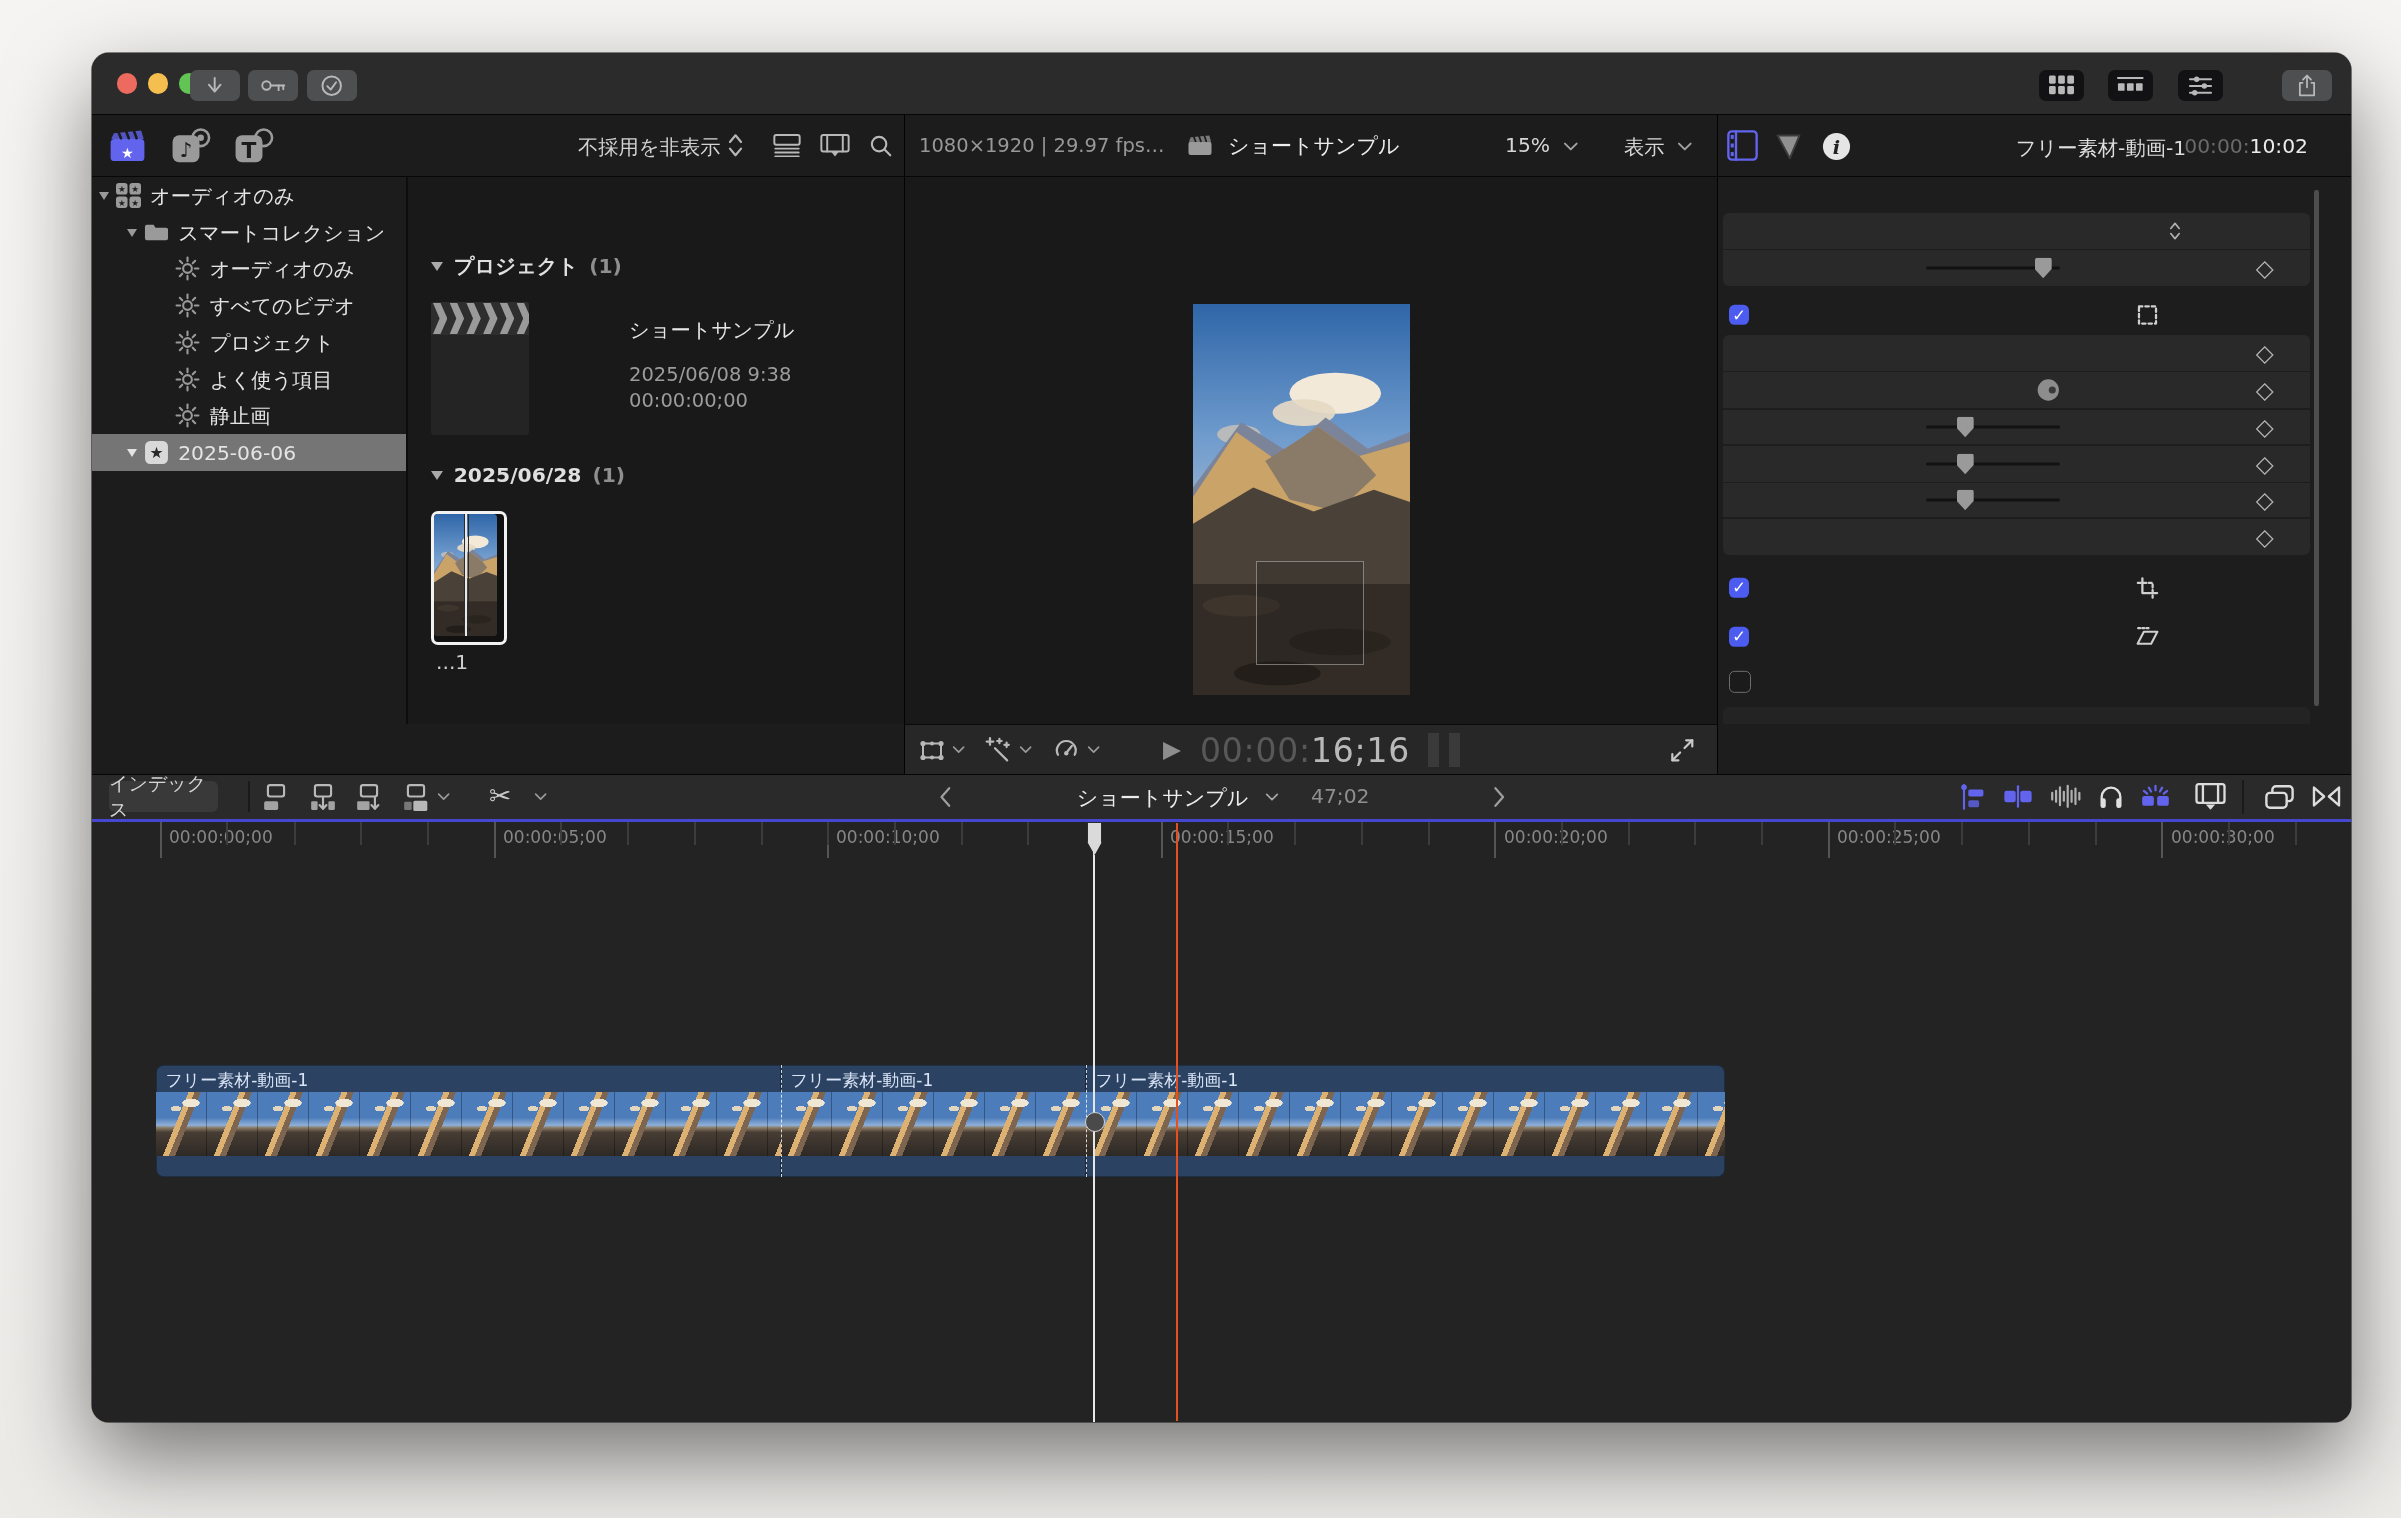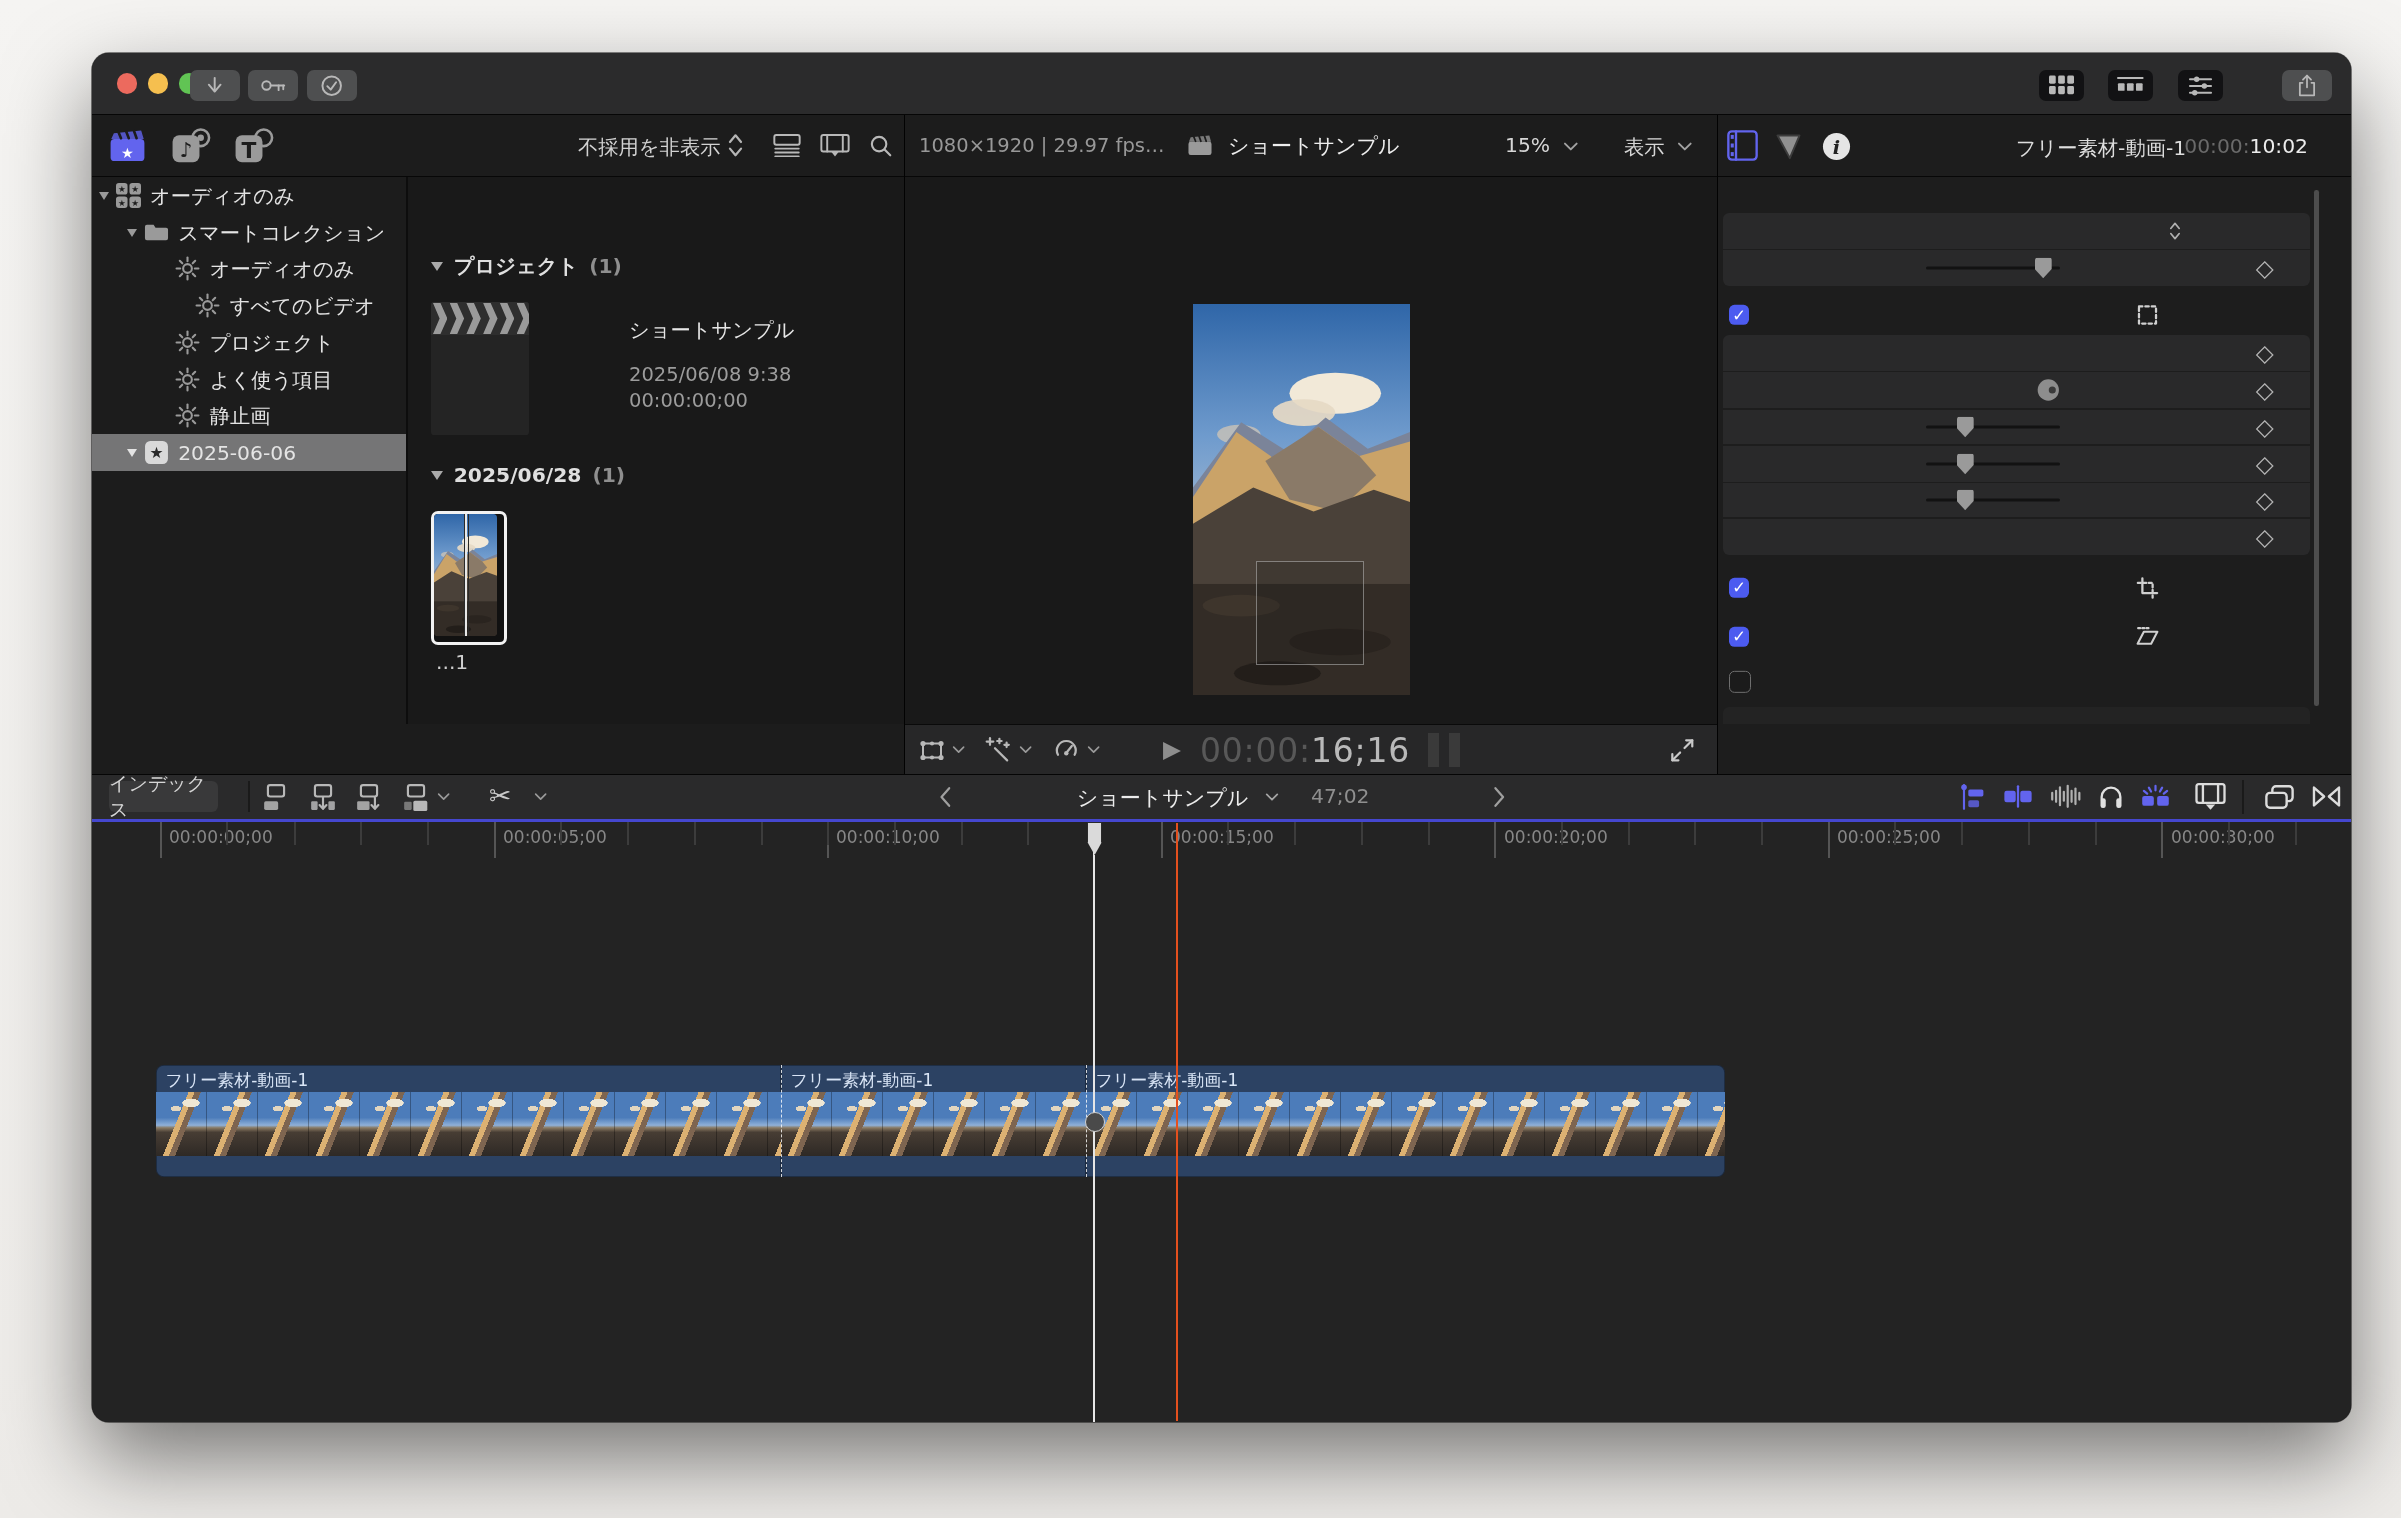--- a/index.html
+++ b/index.html
@@ -248,21 +248,21 @@
                   <line x1="1.5" y1="12" x2="5" y2="12"></line>
                   <line x1="19" y1="12" x2="22.5" y2="12"></line>
                   <line x1="4.6" y1="4.6" x2="7" y2="7"></line>
                   <line x1="17" y1="17" x2="19.4" y2="19.4"></line>
                   <line x1="4.6" y1="19.4" x2="7" y2="17"></line>
                   <line x1="17" y1="7" x2="19.4" y2="4.6"></line>
                 </svg>
               </span>
               <span class="txt">オーディオのみ</span>
             </div>
-            <div class="sideitem" style="top: 110px; padding-left: 20px;">
+            <div class="sideitem" style="top: 110px;">
               <span style="width:67px;flex:0 0 67px;"></span>
               <span style="width:16.4px;flex:0 0 16.4px;"></span>
               <span class="icon" style="width:25px;height:25px;margin-right:9.4px;color:#9a9a9a;">
                 <svg viewBox="0 0 24 24">
                   <circle cx="12" cy="12" r="4.2"></circle>
                   <line x1="12" y1="1.5" x2="12" y2="5"></line>
                   <line x1="12" y1="19" x2="12" y2="22.5"></line>
                   <line x1="1.5" y1="12" x2="5" y2="12"></line>
                   <line x1="19" y1="12" x2="22.5" y2="12"></line>
                   <line x1="4.6" y1="4.6" x2="7" y2="7"></line>

